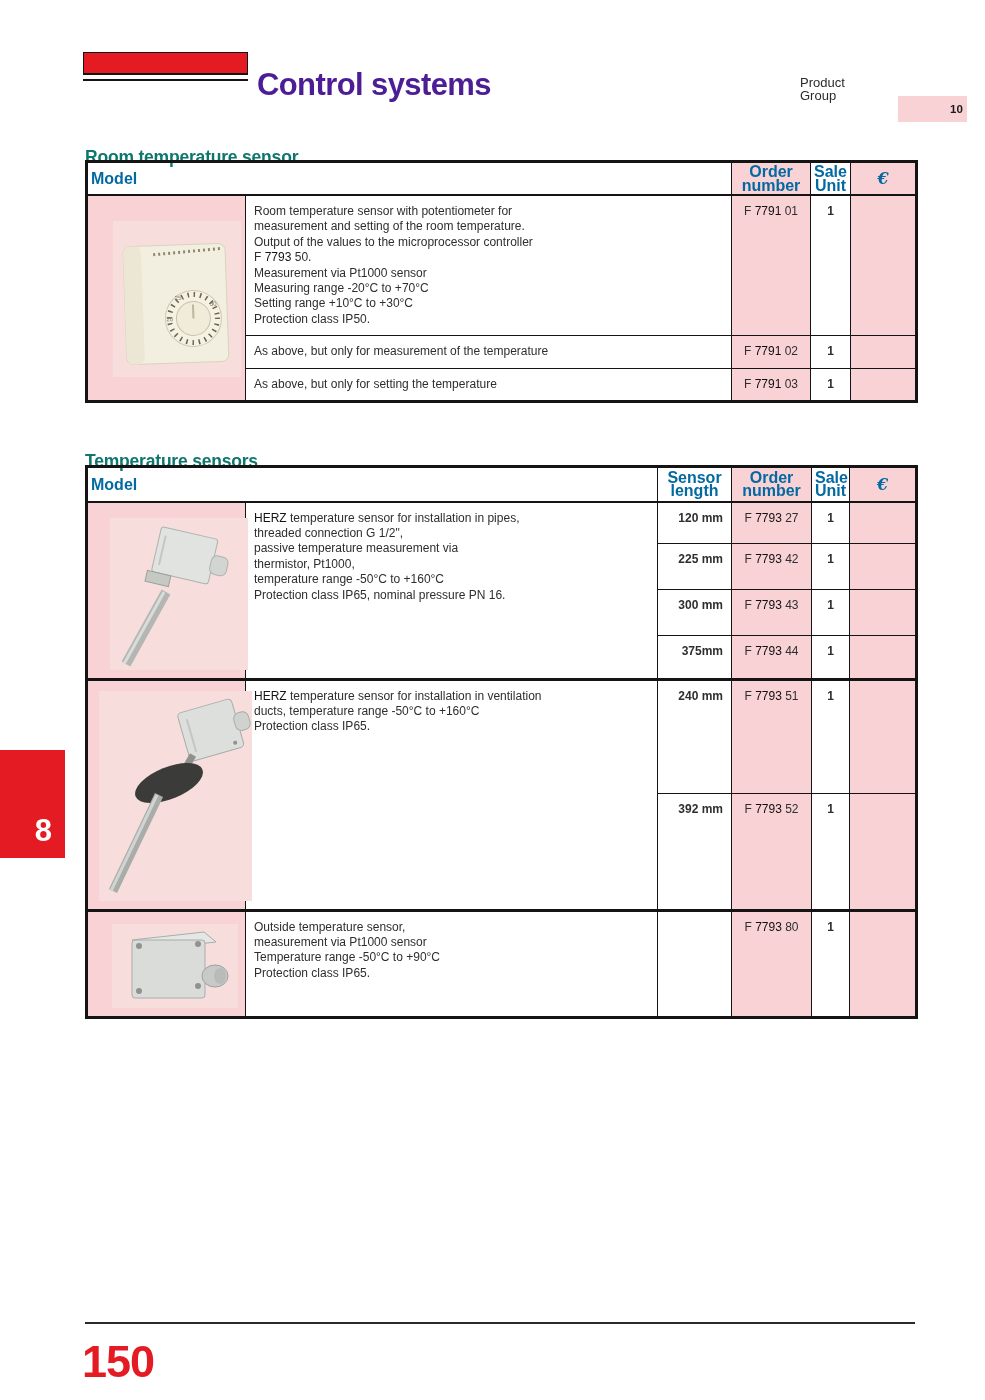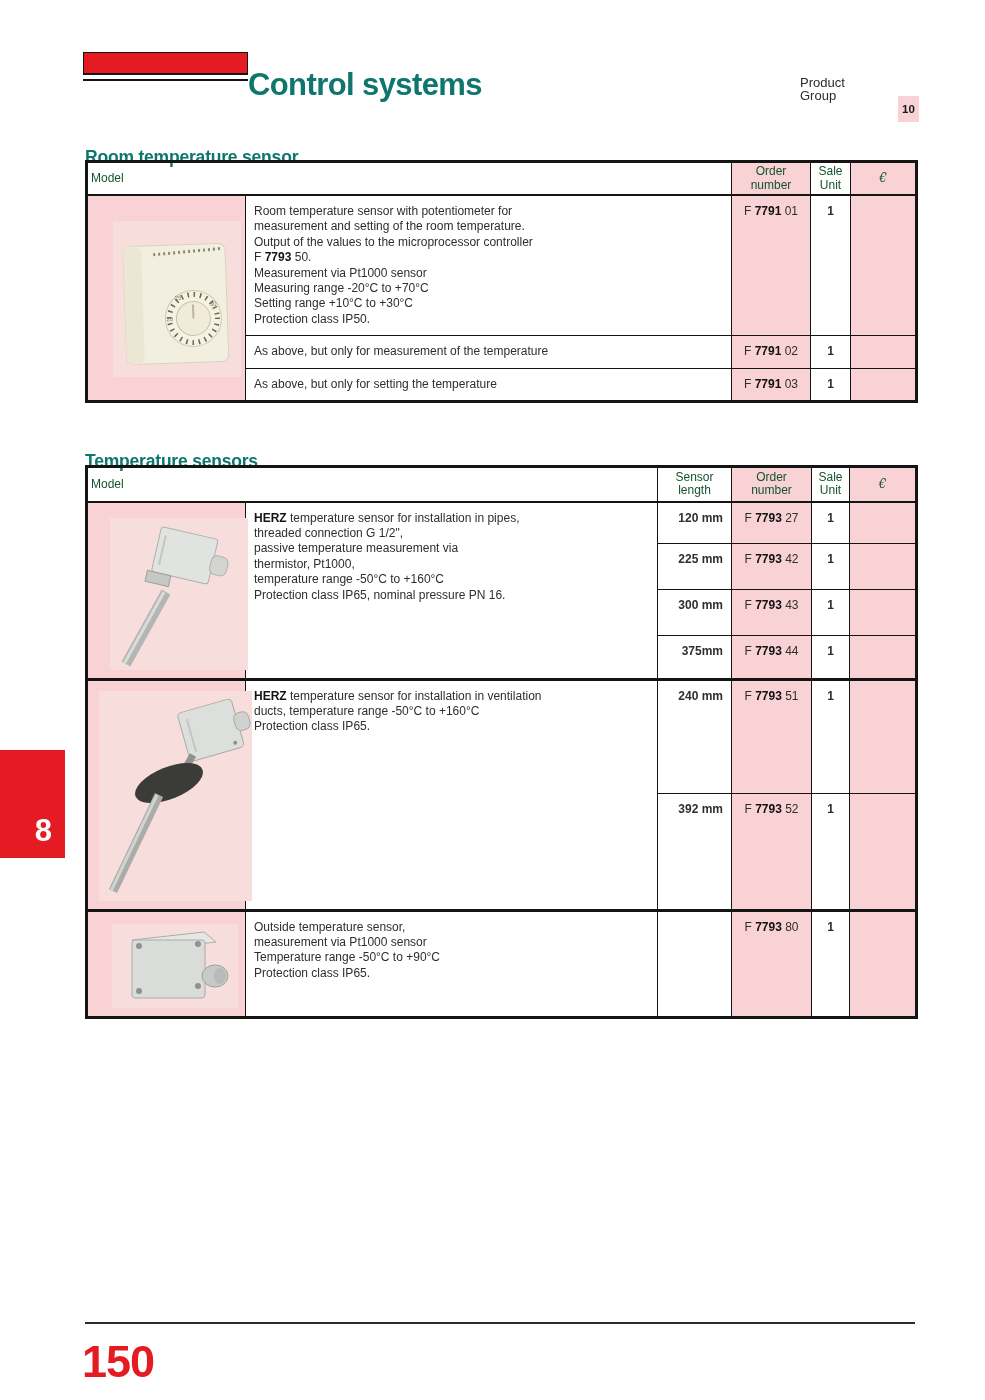--- a/index.html
+++ b/index.html
@@ -3,47 +3,47 @@
 <meta charset="utf-8">
 <style>
   html,body{margin:0;padding:0;background:#ffffff;}
   .page{position:relative;width:985px;height:1400px;background:#ffffff;
         font-family:"Liberation Sans", sans-serif;color:#1d1d1b;overflow:hidden;}
 
   
   .redbar{position:absolute;left:83px;top:52px;width:163px;height:20px;
           background:#e41b23;border:1px solid #141414;border-bottom:2px solid #141414;}
   .redbar-under{position:absolute;left:83px;top:79px;width:165px;height:2px;background:#141414;}
-  .title{position:absolute;left:248px;top:46px;font-size:31px;font-weight:bold;
-         letter-spacing:-0.6px;color:#0f766e;white-space:nowrap;}
+  .title{position:absolute;left:257px;top:46px;font-size:31px;font-weight:bold;
+         letter-spacing:-0.6px;color:#4c1d95;white-space:nowrap;}
 
   
   .pg-label{position:absolute;left:800px;top:76px;width:92px;text-align:left;
             font-size:13px;line-height:13px;color:#2b2b2b;}
   .pg-box{position:absolute;left:898px;top:96px;width:21px;height:26px;background:#f8d2d5;
           display:flex;align-items:center;justify-content:center;
-          font-size:11.5px;font-weight:bold;color:#1a1a1a;}
+          font-size:11.5px;font-weight:bold;color:#1a1a1a;padding-left:48px;}
 
   .sec-head{position:absolute;left:85px;font-size:17.5px;font-weight:bold;color:#0f766e;
             letter-spacing:-0.2px;white-space:nowrap;}
   .sec1{top:132px;} .sec2{top:436px;}
 
   
   table.cat{position:absolute;left:85px;border-collapse:collapse;table-layout:fixed;
             width:830px;border:3px solid #141414;}
   .t1{top:160px;} .t2{top:465px;}
   table.cat th{border:1.5px solid #141414;border-bottom:2.5px solid #141414;
-               font-size:12px;font-weight:normal;color:#14532d;padding:2px 3px;
+               font-size:16px;font-weight:bold;color:#0369a1;padding:2px 3px;
                vertical-align:middle;line-height:13.5px;}
   table.cat td{border:1.5px solid #141414;font-size:12px;color:#2e2e2e;
                vertical-align:top;padding:8px;}
   th.h-model{text-align:left;padding-left:9px;font-size:13px;}
   .pink{background:#f8d2d5;}
   td.desc{padding:5px 8px 4px 11px;line-height:15.4px;}
-  td.desc .b, .b{font-weight:bold;color:#141414;margin-top:48px;}
+  td.desc .b, .b{font-weight:normal;color:#141414;margin-top:48px;}
   td.desc-mid{vertical-align:middle;padding-top:0;padding-bottom:0;}
   td.order{text-align:center;vertical-align:middle;font-size:12.5px;color:#4a4a4a;
            white-space:nowrap;}
   td.order .b{color:#101010;}
   td.sale{text-align:center;vertical-align:middle;font-weight:bold;font-size:12.5px;color:#141414;}
   td.len{text-align:right;vertical-align:middle;font-weight:bold;font-size:12.5px;color:#141414;}
   th.euro{font-family:"DejaVu Serif", serif;font-style:italic;font-weight:normal;font-size:16px;}
   tr.gtop td{border-top:3px solid #141414;}
   td.imgcell{padding:0;vertical-align:top;}
   .photo{display:block;}

